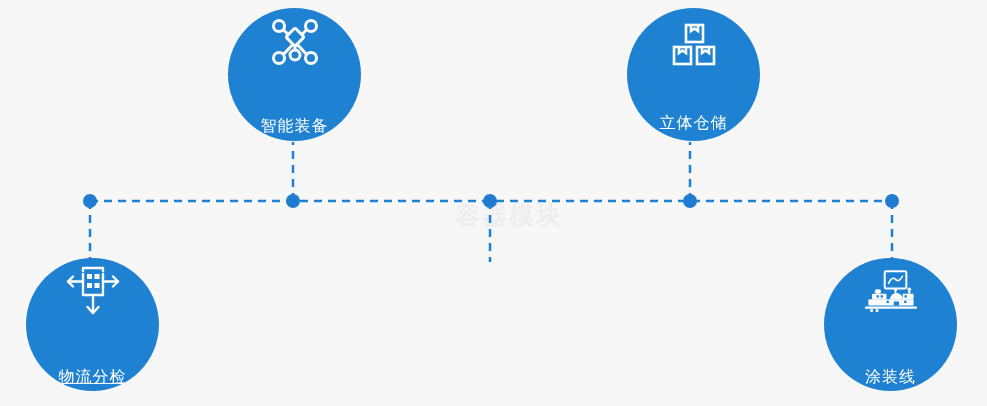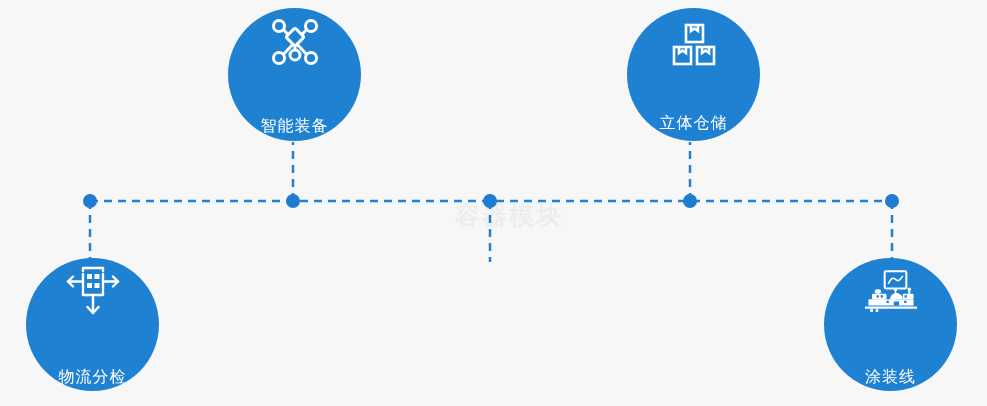--- a/index.html
+++ b/index.html
@@ -73,21 +73,21 @@
   
   .node-smart     { left: 228px; top: 8px;   width: 133px; height: 133px; }
   .node-warehouse { left: 627px; top: 8px;   width: 133px; height: 133px; }
   .node-sorting   { left: 26px;  top: 258px; width: 133px; height: 133px; }
   .node-prodline  { left: 424px; top: 258px; width: 133px; height: 133px; }
   .node-paintline { left: 824px; top: 258px; width: 133px; height: 133px; }
 
   
   .node-smart     .node-label { margin-top: 11px; }
   .node-warehouse .node-label { margin-top: 4px; text-align: right; }
-  .node-sorting   .node-label { margin-top: 12px; }
+  .node-sorting   .node-label { margin-top: 12px; text-decoration: underline; }
   .node-prodline  .node-label { margin-top: 12px; }
   .node-paintline .node-label { margin-top: 12px; text-align: center; }
 </style>
 </head>
 <body>
 
 <div id="diagram">
 
   <div class="watermark">容器模块</div>
 

